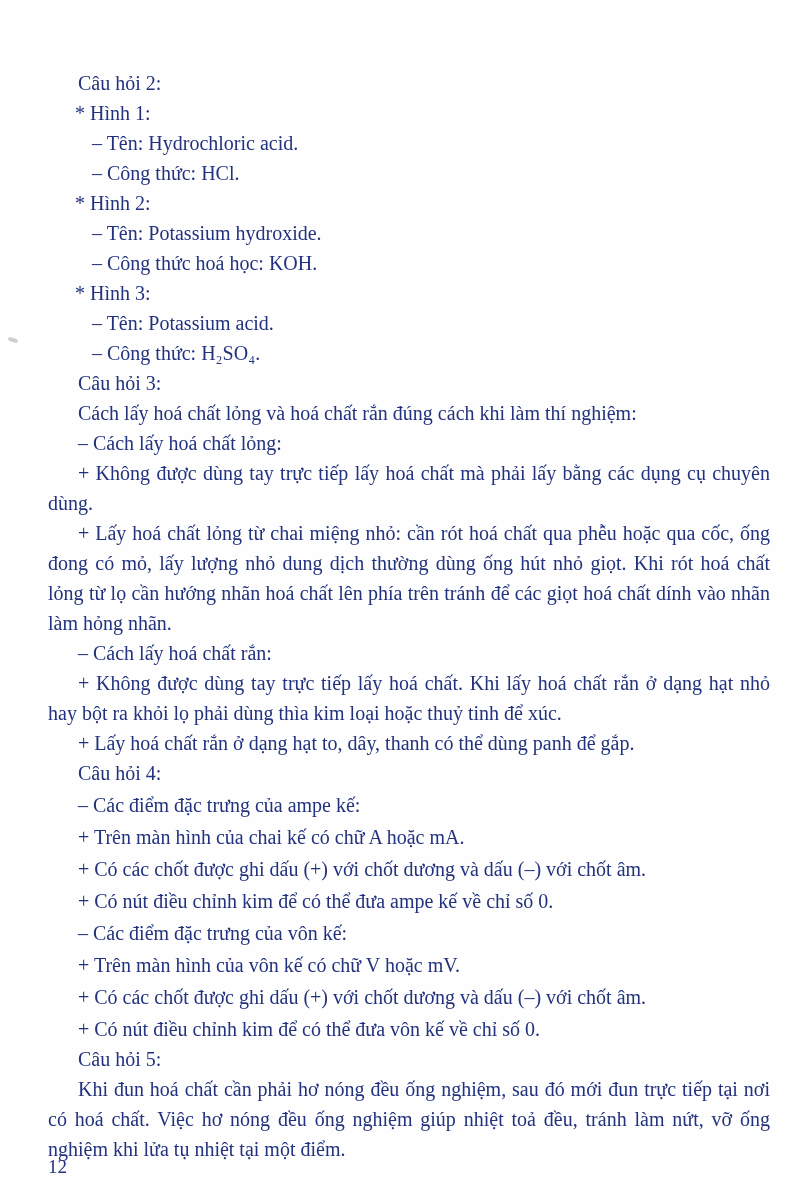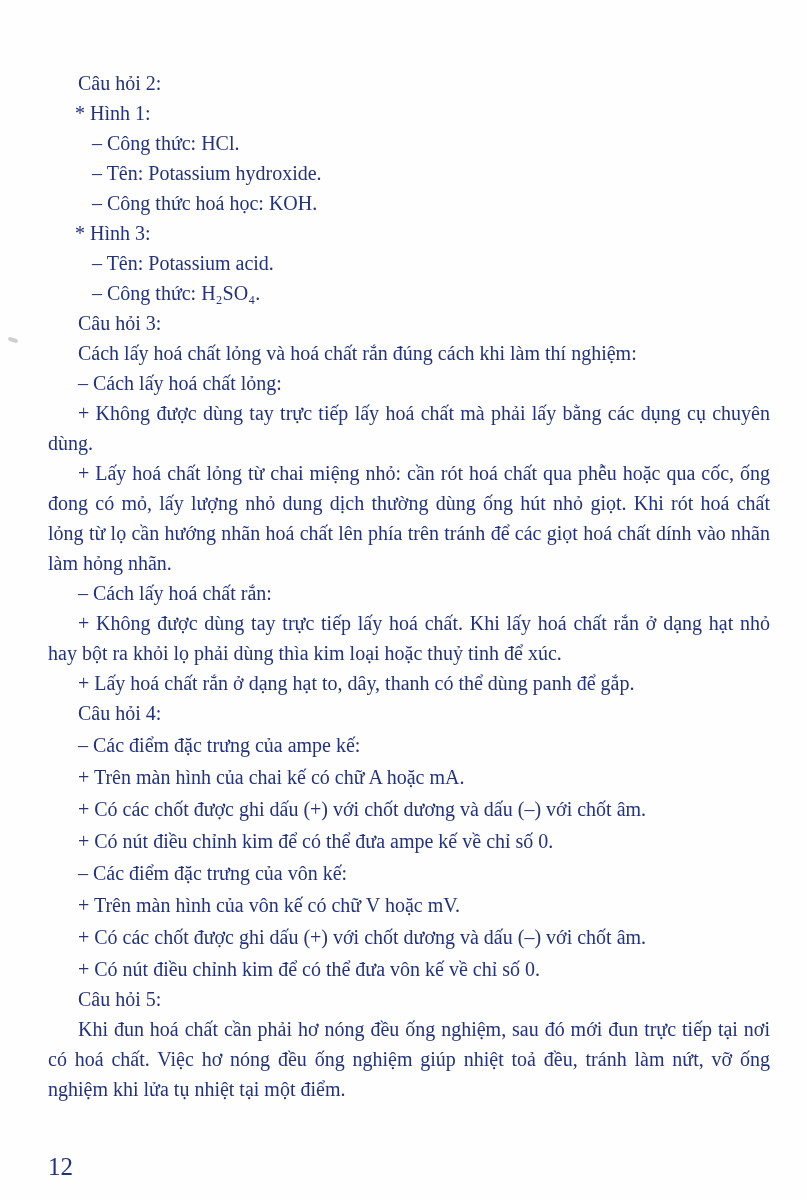--- a/index.html
+++ b/index.html
@@ -23,21 +23,21 @@
   .h   { font-weight: normal; text-indent: 30px; }
   .star{ text-indent: 27px; font-family: Liberation Serif, serif; }
   .dash{ text-indent: 44px; }
   .p   { text-indent: 30px; text-align: justify; font-family: Liberation Serif, serif; }
   .pd  { text-indent: 30px; }
   .sp  { margin-top: 2px; }
   .page-number {
     position: absolute;
     left: 48px;
     top: 1152px;
-    font-size: 25px;
+    font-size: 19px;
   }
   .scan-artifact {
     position: absolute;
     left: 8px;
     top: 338px;
     width: 10px;
     height: 4px;
     background: #b9b9b9;
     border-radius: 2px;
     transform: rotate(18deg);
@@ -45,21 +45,23 @@
   }
 </style>
 </head>
 <body>
 
 <div class="page" style="--ink: #22327e;">
   <span class="scan-artifact"></span>
 
   <p class="h">Câu hỏi 2:</p>
   <p class="star">* Hình 1:</p>
+  <p class="dash">– Tên: Hydrochloric acid.</p>
   <p class="dash">– Công thức: HCl.</p>
+  <p class="star">* Hình 2:</p>
   <p class="dash">– Tên: Potassium hydroxide.</p>
   <p class="dash">– Công thức hoá học: KOH.</p>
   <p class="star">* Hình 3:</p>
   <p class="dash">– Tên: Potassium acid.</p>
   <p class="dash">– Công thức: H₂SO₄.</p>
 
   <p class="h">Câu hỏi 3:</p>
   <p class="p">Cách lấy hoá chất lỏng và hoá chất rắn đúng cách khi làm thí nghiệm:</p>
   <p class="pd">– Cách lấy hoá chất lỏng:</p>
   <p class="p">+ Không được dùng tay trực tiếp lấy hoá chất mà phải lấy bằng các dụng cụ chuyên dùng.</p>

